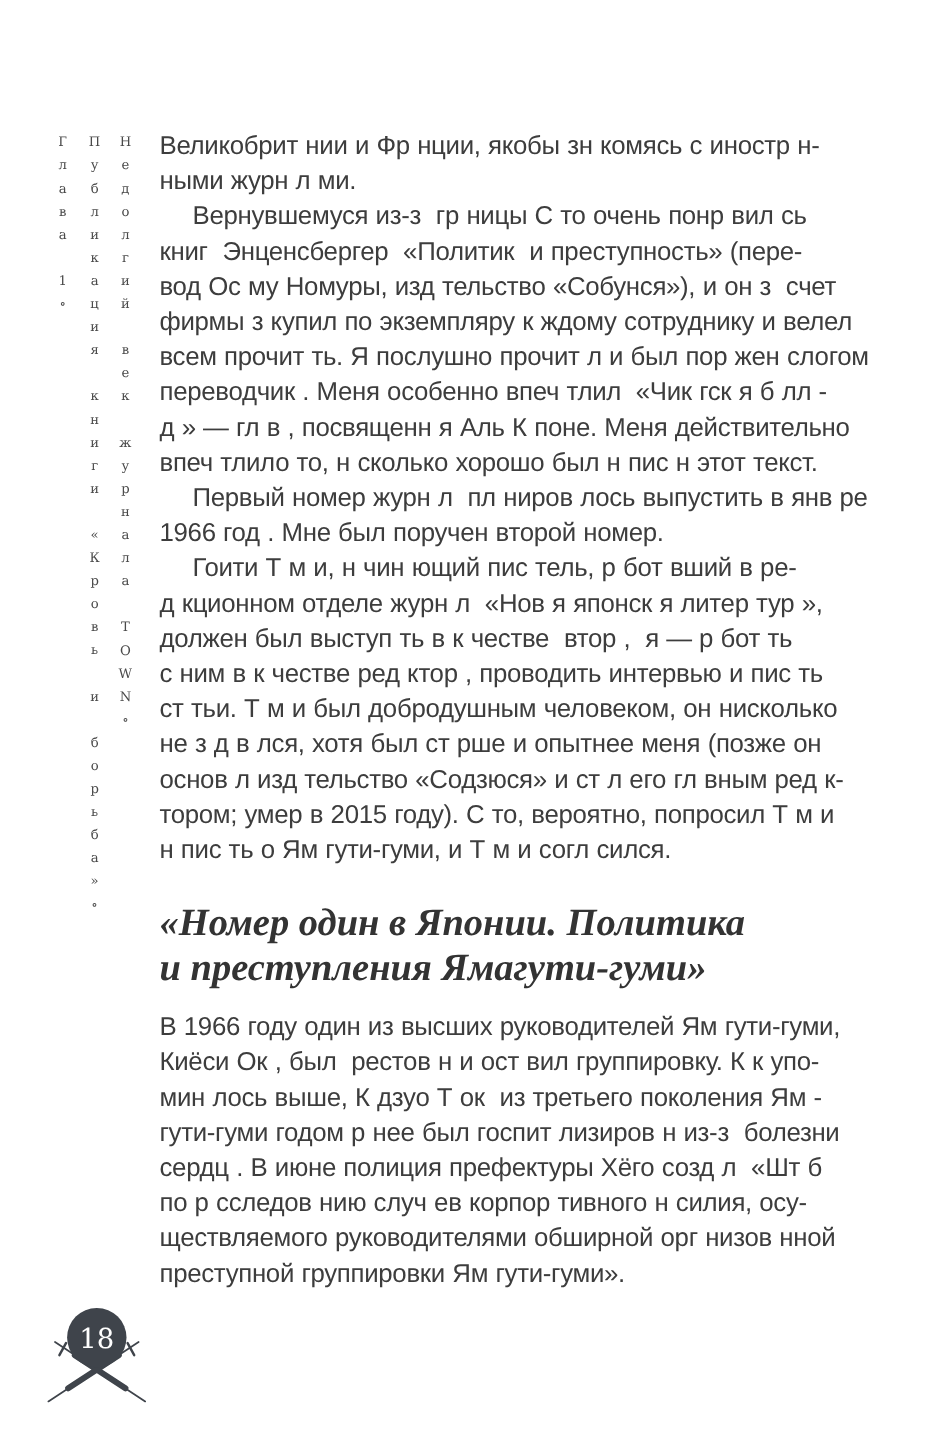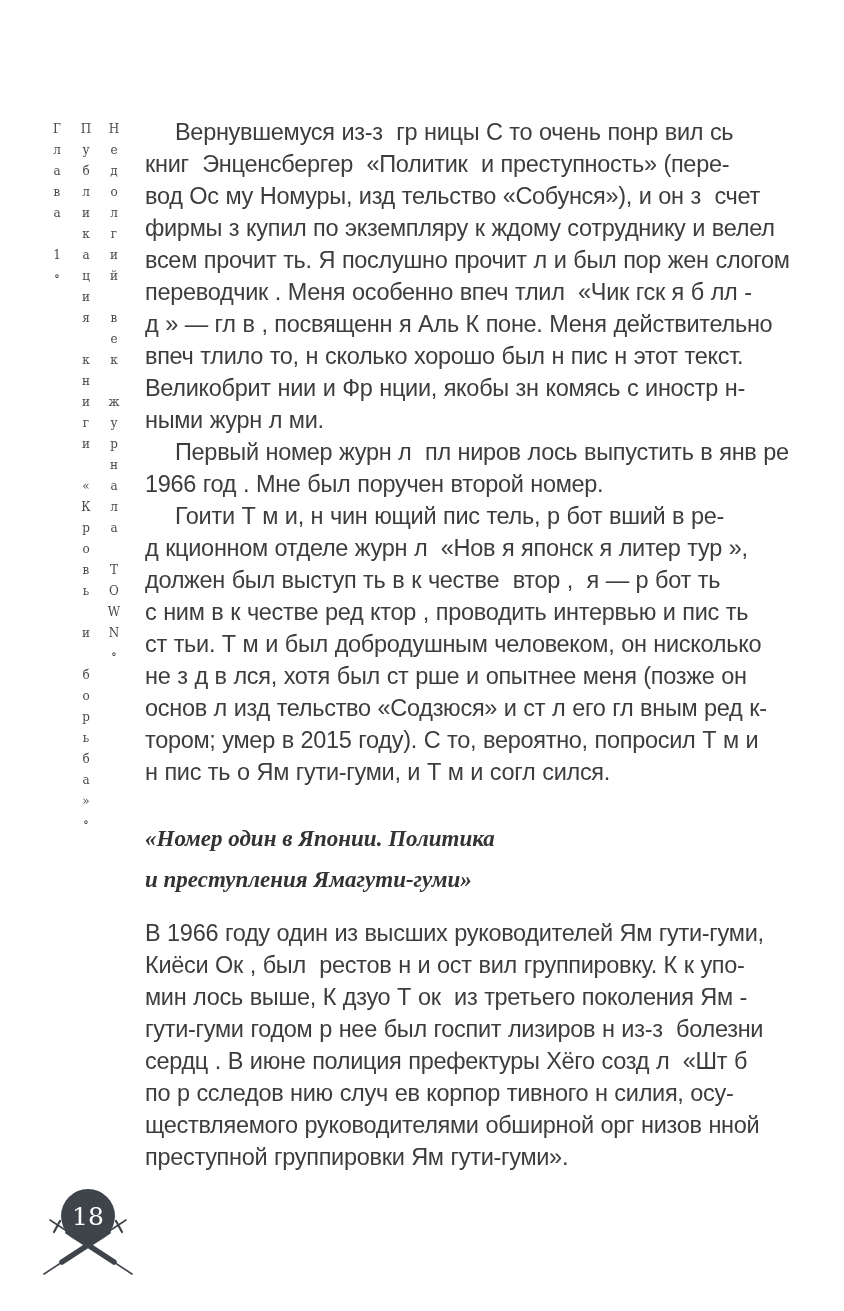--- a/index.html
+++ b/index.html
@@ -28,51 +28,51 @@
   .para {
     margin:0; font-size:23.5px; line-height:32px;
     letter-spacing:-0.3px; word-spacing:0.5px;
     white-space:pre;
   }
   .para.indent { text-indent:30px; }
   .section-heading {
     margin:30px 0 17px 0;
     font-family:"Liberation Serif", serif;
     font-style:italic; font-weight:700;
-    font-size:23px; line-height:41px; color:#333333;
+    font-size:35px; line-height:41px; color:#333333;
     letter-spacing:0; white-space:pre-line;
   }
 
   
   .badge { position:absolute; left:20px; top:1172px; width:136px; height:116px;text-decoration:underline; }
   .badge svg { display:block; width:100%; height:100%; }
   .badge text {
     font-family:"DejaVu Serif", serif; font-size:25px; fill:#ffffff;
   }
 </style>
 </head>
 <body>
 
 <div class="page">
 
   <span class="margin-note c1">Глава 1∘</span>
   <span class="margin-note c2">Публикация книги «Кровь и борьба»∘</span>
   <span class="margin-note c3">Недолгий век журнала TOWN∘</span>
 
   <div class="text-col">
+    <p class="para">Великобрит нии и Фр нции, якобы зн комясь с иностр н-
+ными журн л ми.</p>
     <p class="para indent">Вернувшемуся из-з  гр ницы С то очень понр вил сь
 книг  Энценсбергер  «Политик  и преступность» (пере-
 вод Ос му Номуры, изд тельство «Собунся»), и он з  счет
 фирмы з купил по экземпляру к ждому сотруднику и велел
 всем прочит ть. Я послушно прочит л и был пор жен слогом
 переводчик . Меня особенно впеч тлил  «Чик гск я б лл -
 д » — гл в , посвященн я Аль К поне. Меня действительно
 впеч тлило то, н сколько хорошо был н пис н этот текст.</p>
-    <p class="para">Великобрит нии и Фр нции, якобы зн комясь с иностр н-
-ными журн л ми.</p>
     <p class="para indent">Первый номер журн л  пл ниров лось выпустить в янв ре
 1966 год . Мне был поручен второй номер.</p>
     <p class="para indent">Гоити Т м и, н чин ющий пис тель, р бот вший в ре-
 д кционном отделе журн л  «Нов я японск я литер тур »,
 должен был выступ ть в к честве  втор ,  я — р бот ть
 с ним в к честве ред ктор , проводить интервью и пис ть
 ст тьи. Т м и был добродушным человеком, он нисколько
 не з д в лся, хотя был ст рше и опытнее меня (позже он
 основ л изд тельство «Содзюся» и ст л его гл вным ред к-
 тором; умер в 2015 году). С то, вероятно, попросил Т м и

